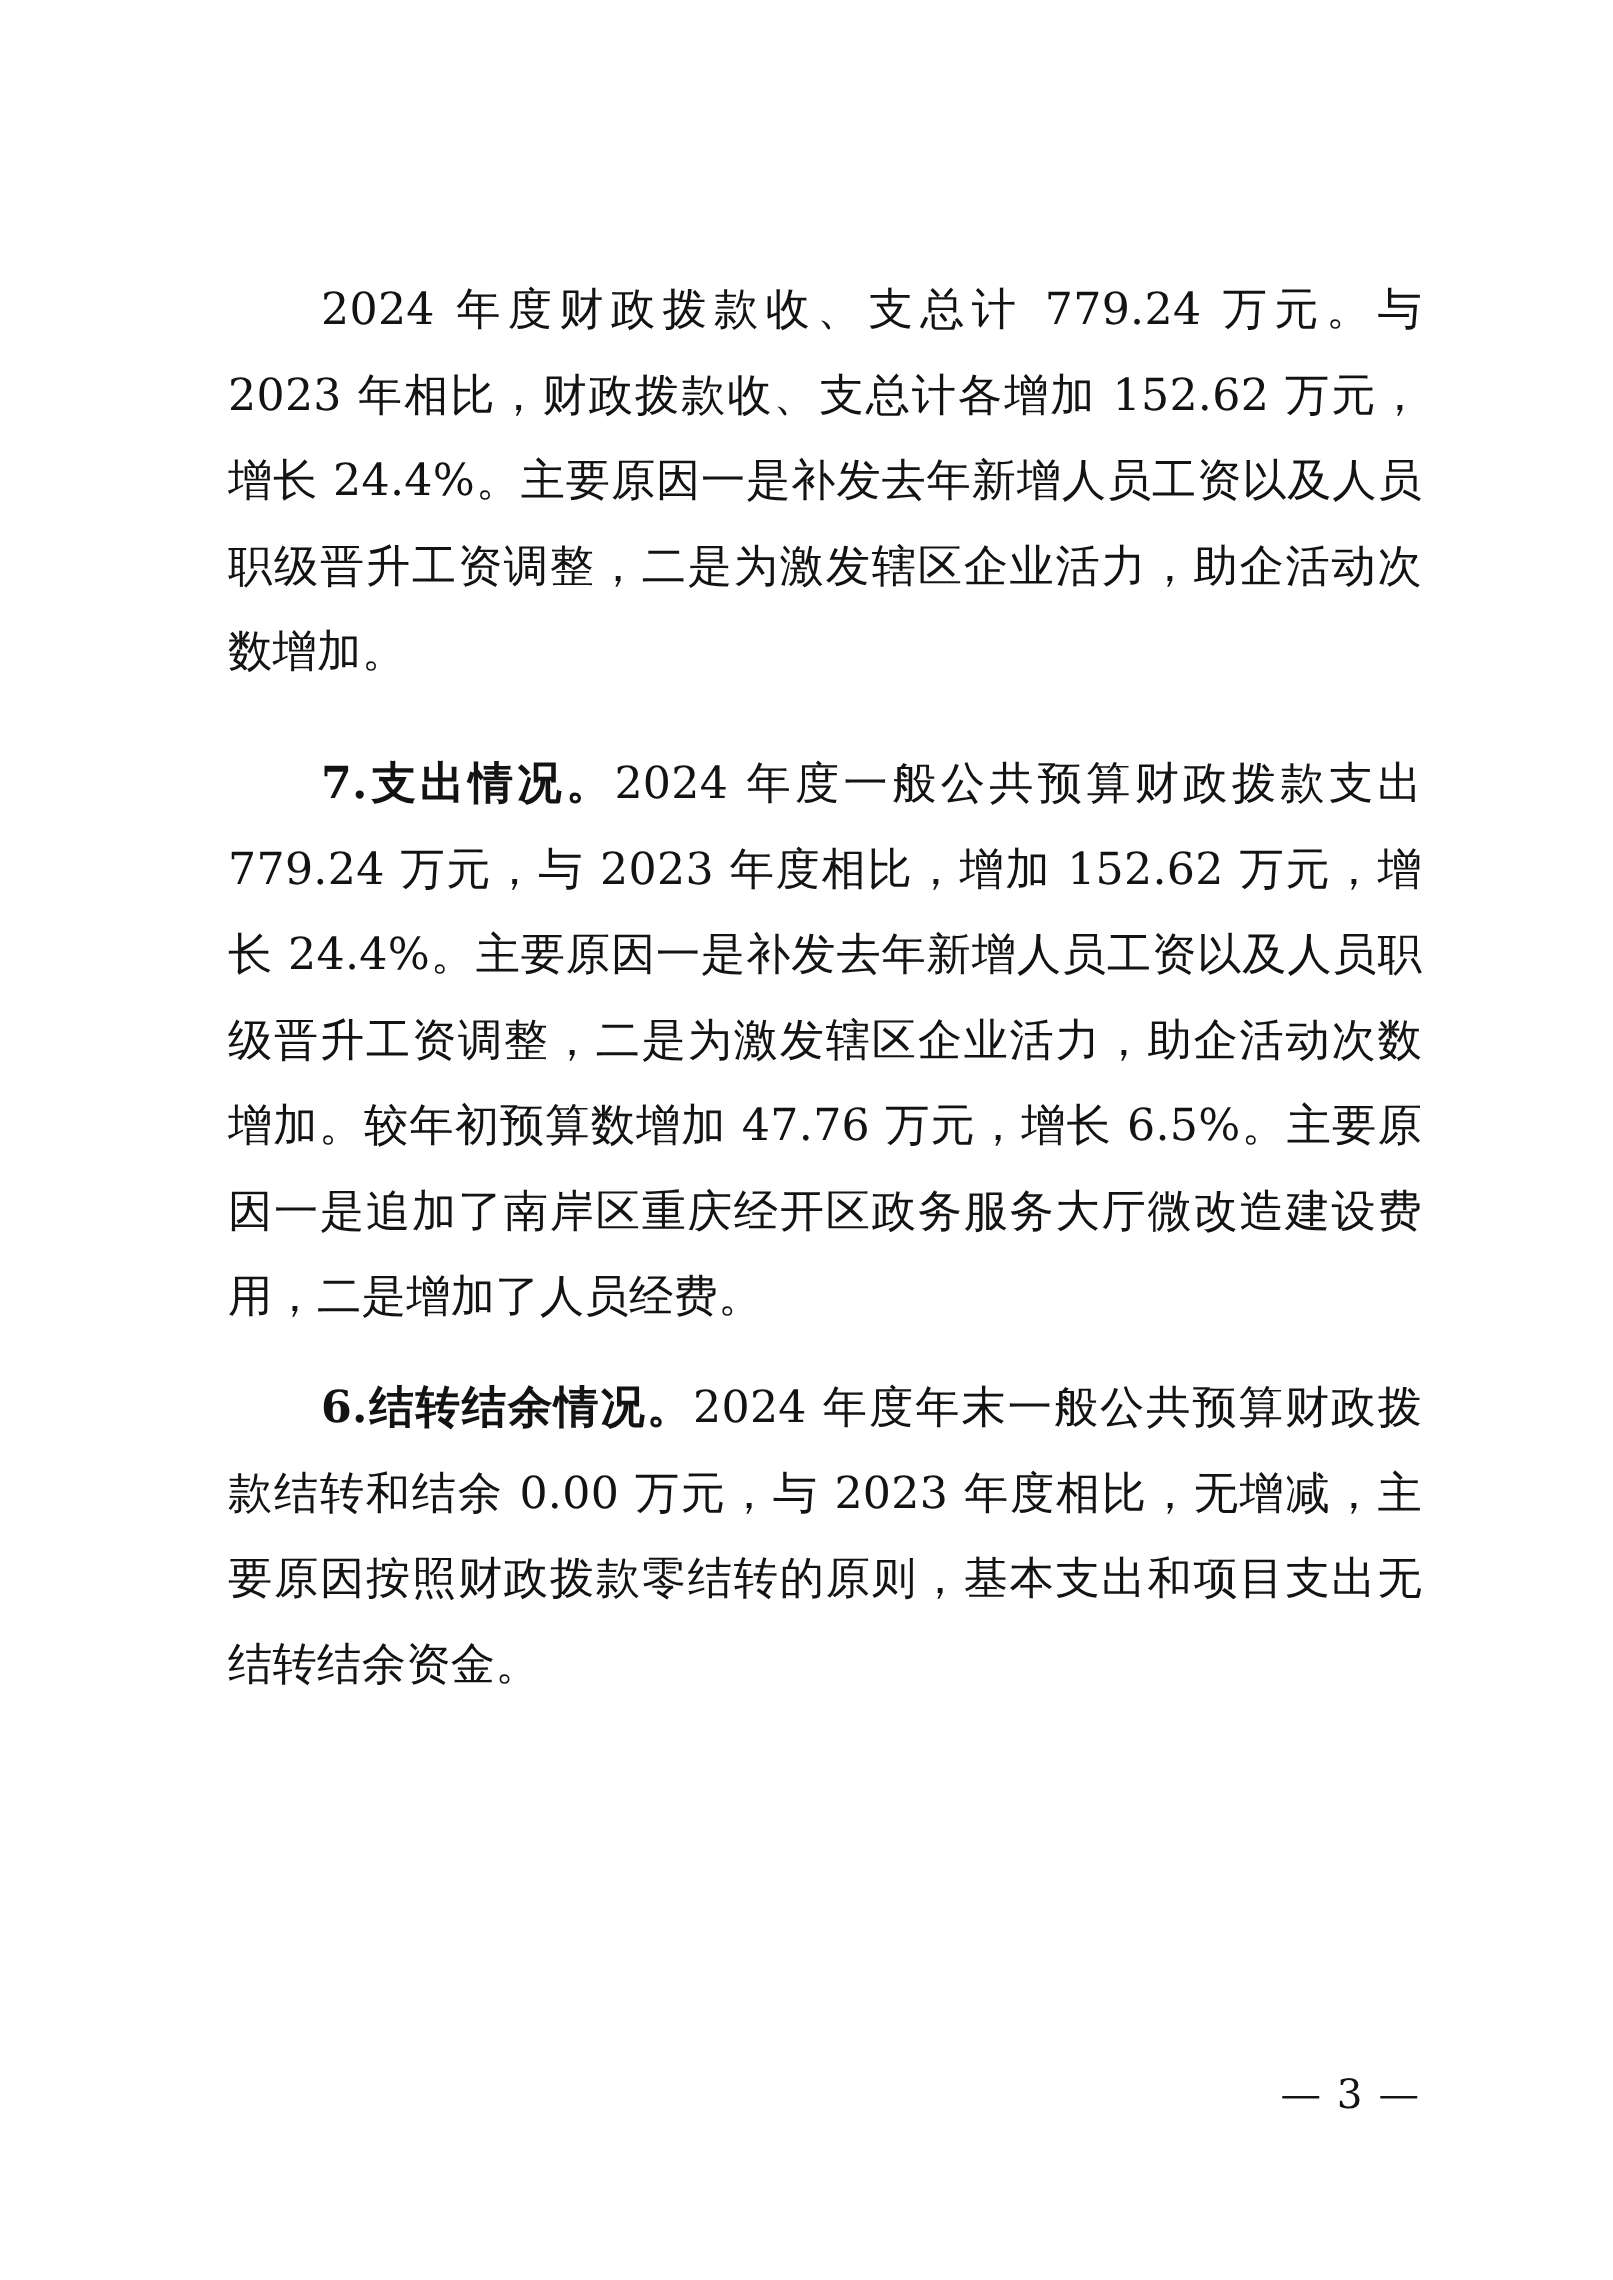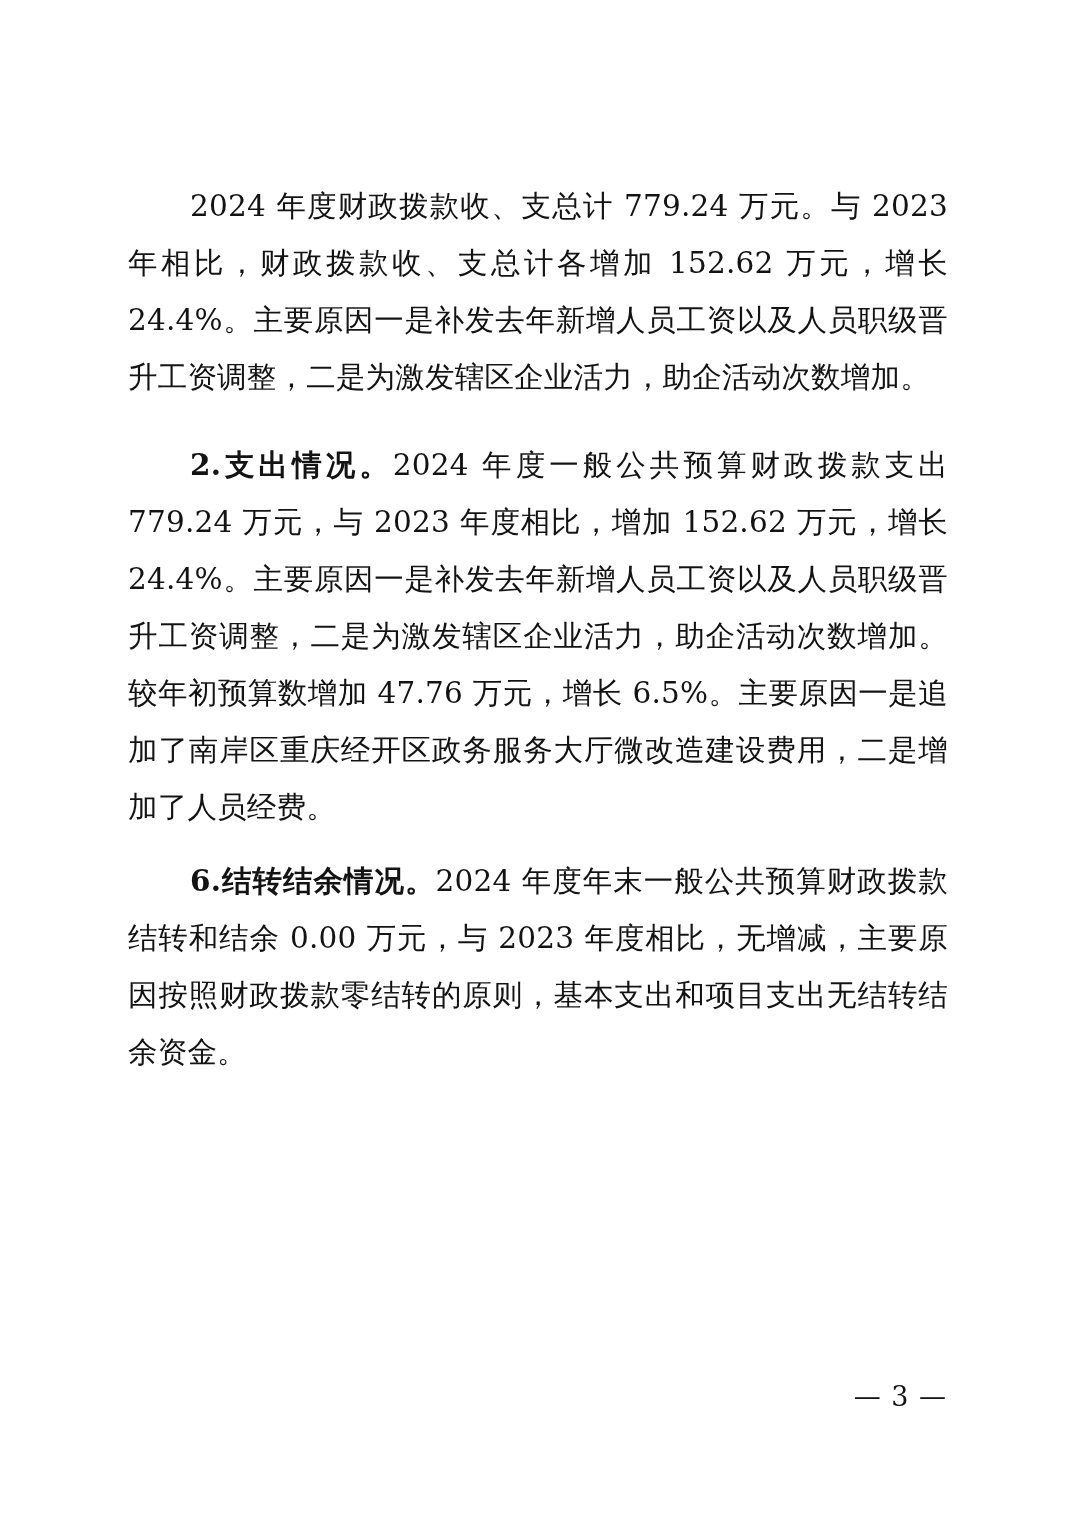--- a/index.html
+++ b/index.html
@@ -27,20 +27,21 @@
     margin: 0 0 2px 0;
     font-size: 29.5px;
     line-height: 57px;
     text-align: justify;
     text-justify: inter-ideograph;
     letter-spacing: 0.2px;
     color: #131313;
   }
   p.indent {
     text-indent: 62px;
+    margin-left: 24px;
   }
   .heading {
     font-weight: 700;
   }
   .lead {
     font-weight: 700;
   }
   .blockgap {
     height: 14px;
   }
@@ -64,21 +65,21 @@
       <span>2024 年度财政拨款收、支总计 779.24 万元。与 2023 年相比，财政拨款收、支总计各增加 152.62 万元，增长 24.4%。主要原因一是补发去年新增人员工资以及人员职级晋升工资调整，二是为激发辖区企业活力，助企活动次数增加。</span>
     </p>
 
     <div class="blockgap"></div>
 
 
 
     <div class="blockgap"></div>
 
     <p class="para indent">
-      <span class="lead">2.支出情况。</span><span>2024 年度一般公共预算财政拨款支出 779.24 万元，与 2023 年度相比，增加 152.62 万元，增长 24.4%。主要原因一是补发去年新增人员工资以及人员职级晋升工资调整，二是为激发辖区企业活力，助企活动次数增加。较年初预算数增加 47.76 万元，增长 6.5%。主要原因一是追加了南岸区重庆经开区政务服务大厅微改造建设费用，二是增加了人员经费。</span>
+      <span class="lead">7.支出情况。</span><span>2024 年度一般公共预算财政拨款支出 779.24 万元，与 2023 年度相比，增加 152.62 万元，增长 24.4%。主要原因一是补发去年新增人员工资以及人员职级晋升工资调整，二是为激发辖区企业活力，助企活动次数增加。较年初预算数增加 47.76 万元，增长 6.5%。主要原因一是追加了南岸区重庆经开区政务服务大厅微改造建设费用，二是增加了人员经费。</span>
     </p>
 
     <div class="blockgap"></div>
 
     <p class="para indent">
       <span class="lead">6.结转结余情况。</span><span>2024 年度年末一般公共预算财政拨款结转和结余 0.00 万元，与 2023 年度相比，无增减，主要原因按照财政拨款零结转的原则，基本支出和项目支出无结转结余资金。</span>
     </p>
 
   </div>
 

